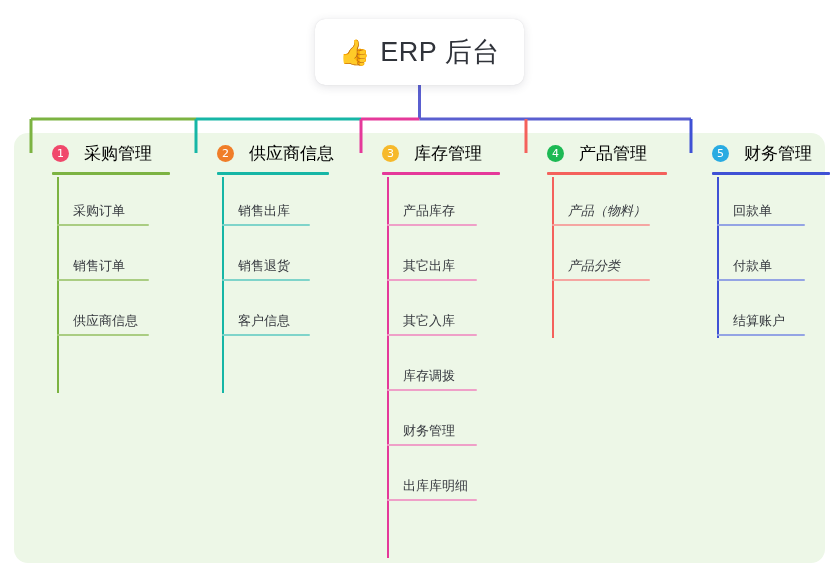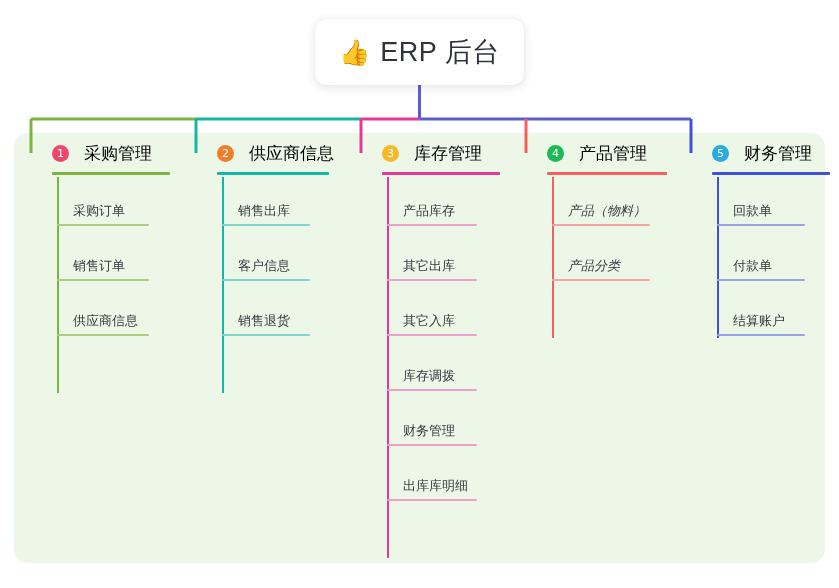--- a/index.html
+++ b/index.html
@@ -204,25 +204,25 @@
           <span class="head-label">供应商信息</span>
           <div class="head-rule" style="width: 112px; background: rgb(22, 182, 166);"></div>
         </div>
         <div class="leaves" style="height: 220px;">
           <div class="spine" style="height: 216px; background: rgb(22, 182, 166);"></div>
           <div class="leaf">
             <span class="leaf-label">销售出库</span>
             <div class="leaf-rule" style="width: 88px; background: rgb(127, 212, 202);"></div>
           </div>
           <div class="leaf">
+            <span class="leaf-label">销售退货</span>
+            <div class="leaf-rule" style="width: 88px; background: rgb(127, 212, 202);"></div>
+          </div>
+          <div class="leaf">
             <span class="leaf-label">客户信息</span>
-            <div class="leaf-rule" style="width: 88px; background: rgb(127, 212, 202);"></div>
-          </div>
-          <div class="leaf">
-            <span class="leaf-label">销售退货</span>
             <div class="leaf-rule" style="width: 88px; background: rgb(127, 212, 202);"></div>
           </div>
         </div>
       </div>
       <div class="column" style="left: 356px; width: 140px;">
         <div class="col-head">
           <span class="badge" style="background: rgb(246, 185, 43);">3</span>
           <span class="head-label">库存管理</span>
           <div class="head-rule" style="width: 118px; background: rgb(229, 57, 154);"></div>
         </div>

